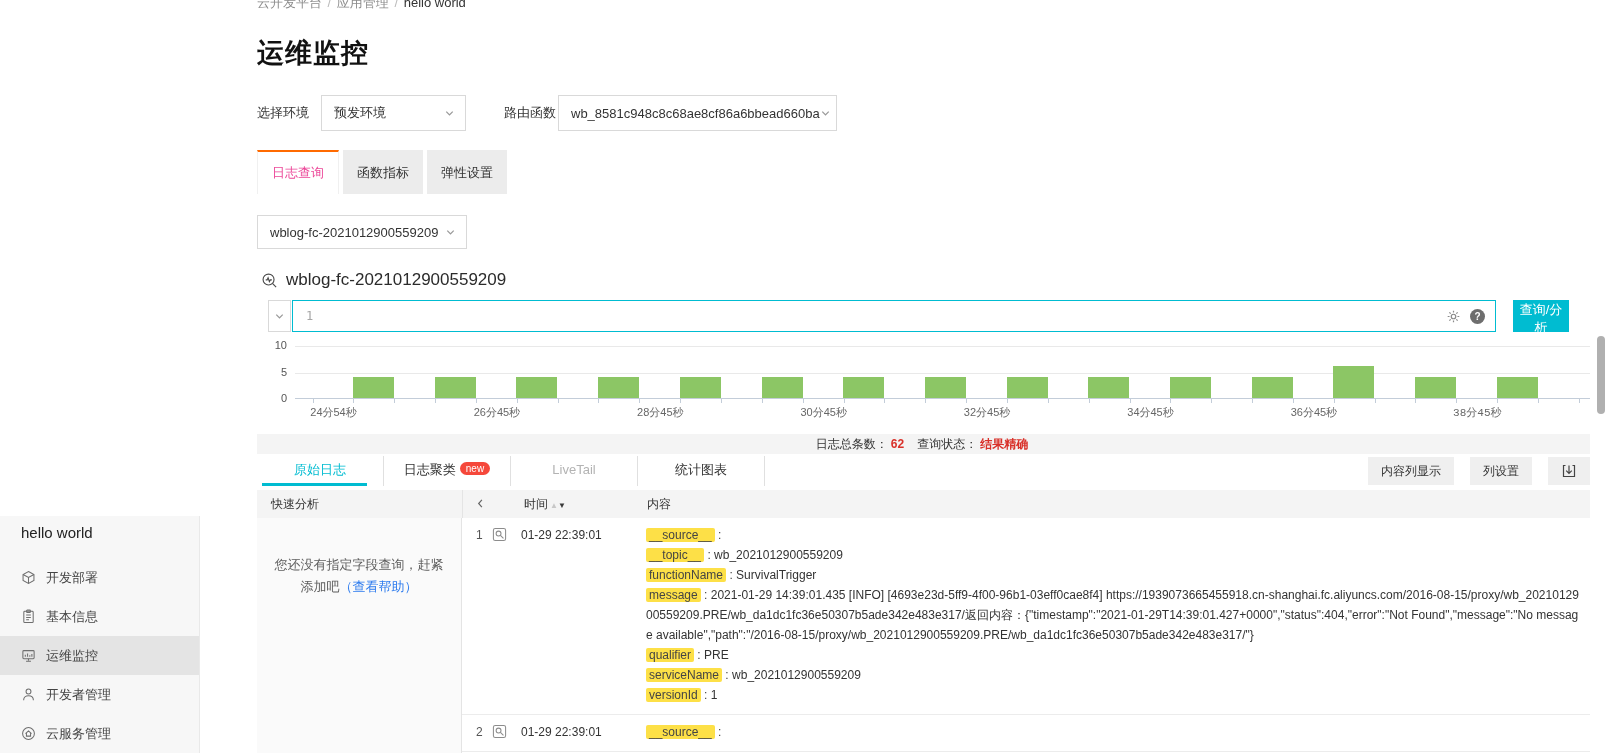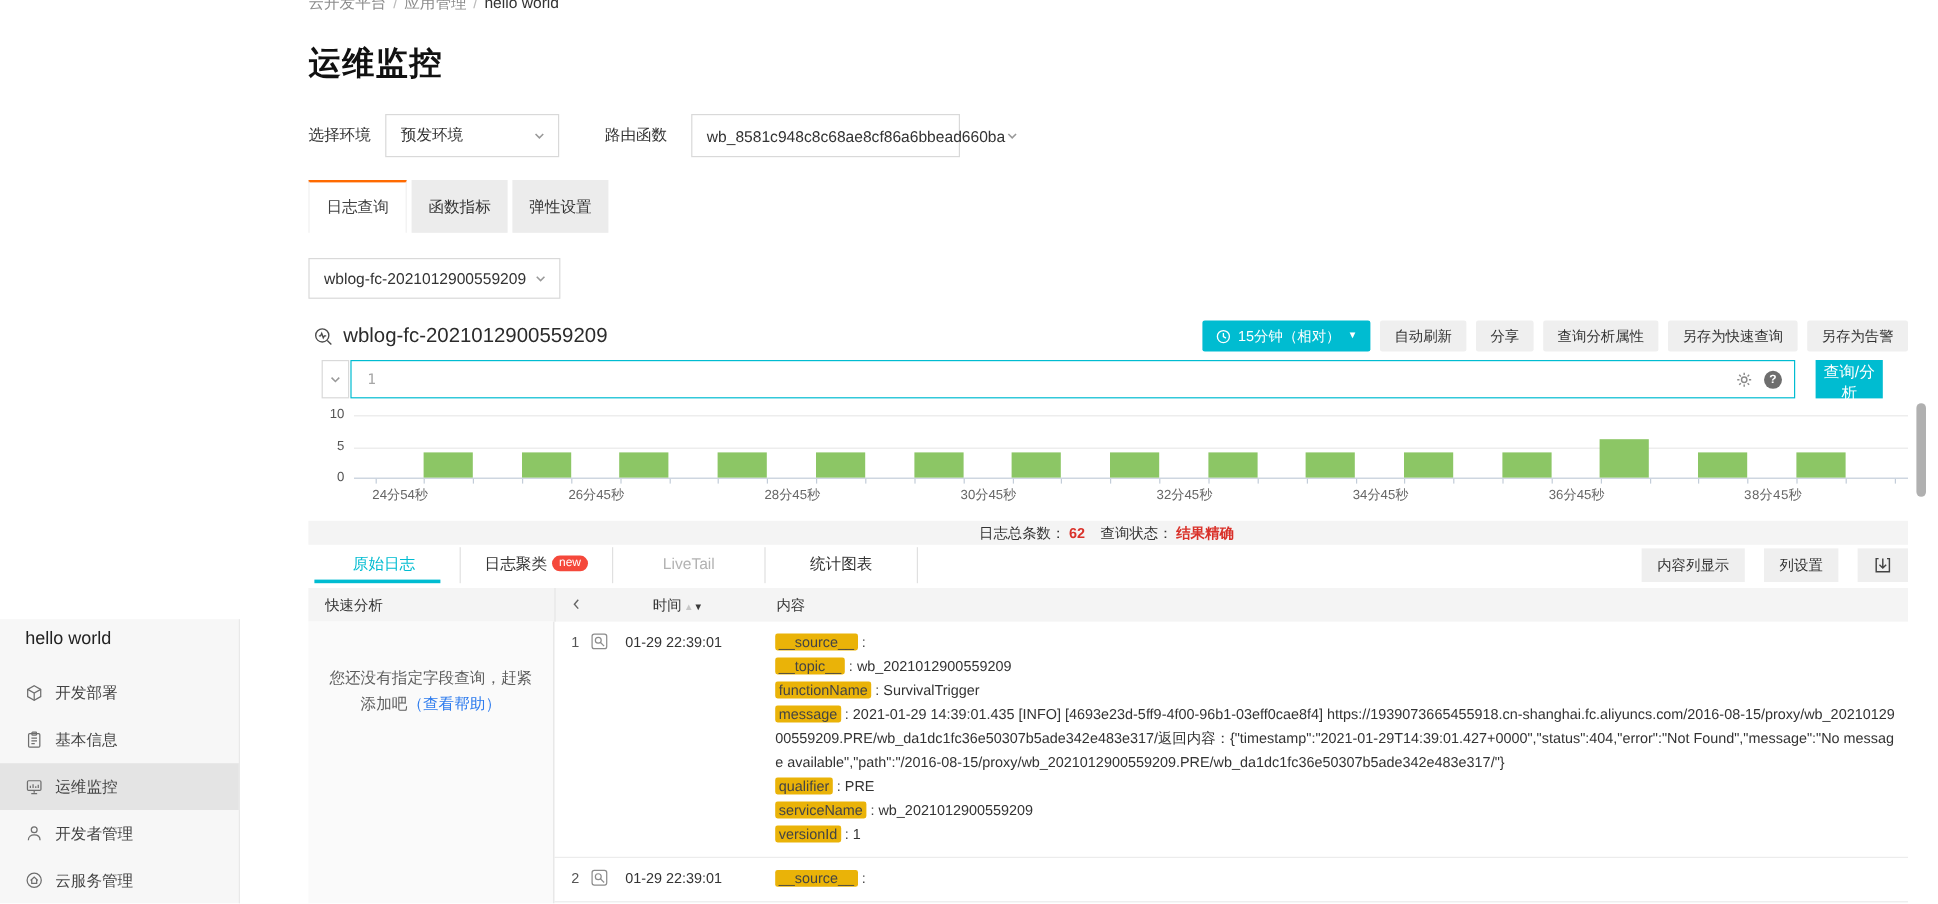--- a/index.html
+++ b/index.html
@@ -27,27 +27,27 @@
   .crumb-sep { color:#bbb; padding:0 2px; }
   .crumb-current { color:#333; }
   .page-title { margin:23px 0 0 0; font-size:27px; font-weight:700; color:#111; letter-spacing:1px; }
 
   .filter-row { display:flex; align-items:center; margin-top:24px; }
   .filter-label { color:#333; }
   .select { height:36px; background:#fff; border:1px solid #d9d9d9; display:flex; align-items:center;
             justify-content:space-between; padding:0 10px 0 12px; cursor:pointer; }
   .env-select { width:145px; margin-left:12px; }
   .route-label { margin-left:38px; }
-  .route-select { width:224px; margin-left:20px; }
+  .route-select { width:279px; margin-left:2px; }
   .sel-caret { display:inline-flex; }
 
   .tabs-row { display:flex; gap:4px; margin-top:19px; }
   .tab { height:44px; display:flex; align-items:center; padding:0 14px; background:#ececec;
          border-top:2px solid transparent; color:#333; cursor:pointer; }
-  .tab.active { background:#fff; border-top-color:#ff6a00; color:#404040;
+  .tab.active { background:#fff; border-top-color:#ff6a00; color:#ec4899;
                 border-left:1px solid #f0f0f0; border-right:1px solid #f0f0f0; }
 
   .logstore-select { width:210px; height:34px; margin-top:21px; }
 
   
   .panel { margin-top:13px; }
   .panel-header { display:flex; align-items:center; height:36px; }
   .panel-title-icon { display:inline-flex; margin-left:4px; }
   .panel-title { font-size:17px; color:#2b2b2b; margin-left:8px; }
   .panel-actions { margin-left:auto; display:flex; gap:8px; align-items:center; }
@@ -96,38 +96,38 @@
   .result-tools { margin-left:auto; display:flex; gap:16px; align-items:center; }
   .tool-btn { height:28px; background:#efefef; color:#333; font-size:12px; padding:0 13px;
               display:flex; align-items:center; justify-content:center; }
   .tool-icon-btn { width:42px; padding:0; }
 
   
   .table-header { display:flex; margin-top:4px; height:28px; background:#f4f4f4; font-size:12px; color:#333; }
   .th-quick { width:205px; flex-shrink:0; padding-left:14px; line-height:28px; }
   .th-main { flex:1; position:relative; border-left:1px solid #e4e4e4; }
   .th-back { position:absolute; left:12px; top:8px; display:inline-flex; cursor:pointer; }
-  .th-time { position:absolute; left:61px; top:0; line-height:28px; cursor:pointer;margin-left:20px; }
+  .th-time { position:absolute; left:61px; top:0; line-height:28px; cursor:pointer; }
   .sort-tri { font-size:8px; margin-left:2px; }
   .sort-asc { color:#c8c8c8; }
   .sort-desc { color:#3a3a3a; margin-left:0; }
   .th-content { position:absolute; left:184px; top:0; line-height:28px; }
 
   .table-body { display:flex; align-items:stretch; min-height:235px; }
   .quick-panel { width:205px; flex-shrink:0; background:#fafafa; border-right:1px solid #e4e4e4; }
   .empty-text { padding:36px 17px 0; text-align:center; font-size:13px; color:#5e5e5e; line-height:22px; }
   .help-link { color:#2e7cee; cursor:pointer; text-decoration:none; }
   .rows { flex:1; }
   .log-row { display:flex; border-bottom:1px solid #ececec; padding:7px 0 9px; }
   .row-meta { width:184px; flex-shrink:0; position:relative; font-size:12px; color:#333; }
   .row-index { position:absolute; left:14px; top:3px; color:#555; }
   .row-zoom { position:absolute; left:30px; top:2px; display:inline-flex; cursor:pointer; }
   .row-time { position:absolute; left:59px; top:3px; white-space:nowrap; }
   .row-content { flex:1; font-size:12px; line-height:20px; padding-right:8px; word-break:break-all; color:#333; }
-  .fkey { background:#eab308; border-radius:2px; padding:0 3px; color:#444; }
+  .fkey { background:#fde047; border-radius:2px; padding:0 3px; color:#444; }
   .fsep { color:#444; }
 
   .vscrollbar-thumb { position:absolute; right:10px; top:350px; width:8px; height:78px;
                       background:#b0b0b0; border-radius:4px; cursor:pointer; }
   .icon { display:inline-flex; }
 </style>
 </head>
 <body>
 
 <div class="app">
@@ -231,37 +231,20 @@
 
         <div class="panel-header">
           <span class="panel-title-icon">
               <svg viewBox="0 0 18 18" width="17" height="17" fill="none" stroke="#4a4a4a" stroke-width="1.2">
                 <circle cx="8" cy="8" r="5.8"></circle>
                 <path d="M12.4 12.4L16 16"></path>
                 <path d="M5 8.4h1.5l1-2.3 1.4 4 1-1.7h1.6"></path>
               </svg>
             </span>
           <span class="panel-title">wblog-fc-2021012900559209</span>
-          <div class="panel-actions" id="panel-actions">
-            <button class="btn btn-time">
-              <span class="icon">
-                  <svg viewBox="0 0 14 14" width="13" height="13" fill="none" stroke="#fff" stroke-width="1.2">
-                    <circle cx="7" cy="7" r="5.4"></circle>
-                    <path d="M7 3.8V7l2.3 1.4"></path>
-                  </svg>
-                </span>
-              <span>15分钟（相对）</span>
-              <span class="caret-down-white">▼</span>
-            </button>
-          <button class="btn btn-gray">自动刷新</button>
-              <button class="btn btn-gray">分享</button>
-              <button class="btn btn-gray">查询分析属性</button>
-              <button class="btn btn-gray">另存为快速查询</button>
-              <button class="btn btn-gray">另存为告警</button>
-            </div>
         </div>
 
         <div class="query-row">
           <div class="collapse-box">
             <span class="icon">
                 <svg viewBox="0 0 12 12" width="11" height="11" fill="none" stroke="#999" stroke-width="1.4">
                   <path d="M2.5 4l3.5 3.5L9.5 4"></path>
                 </svg>
               </span>
           </div>

